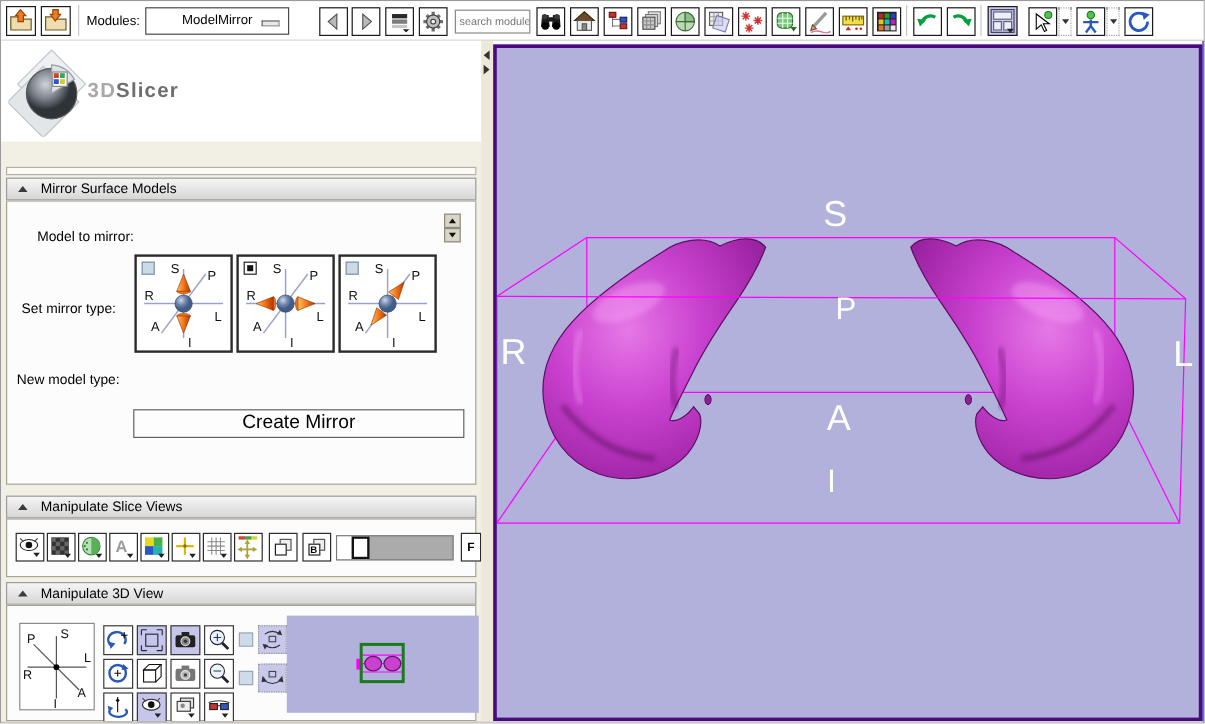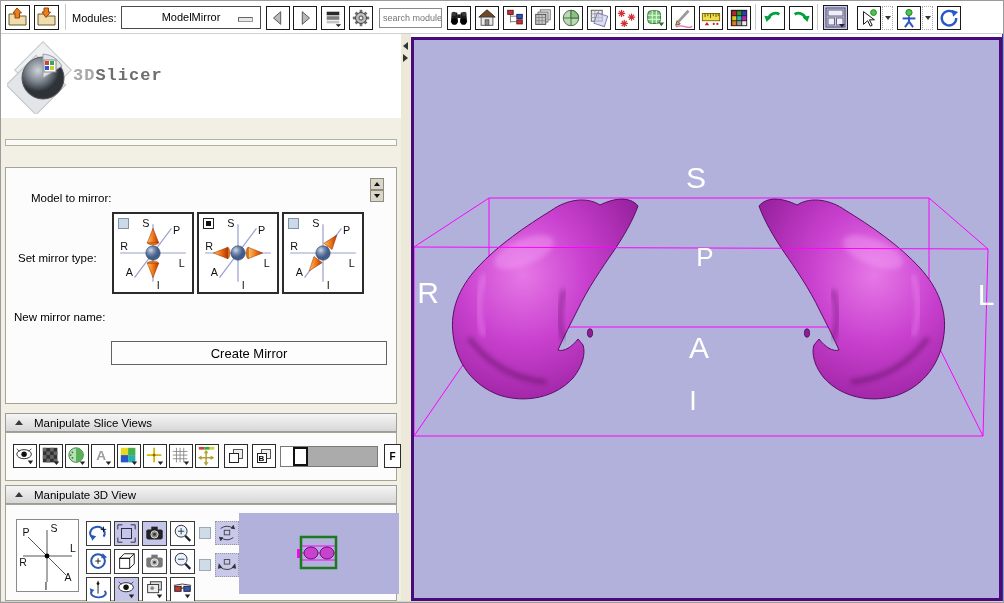--- a/index.html
+++ b/index.html
@@ -6,29 +6,29 @@
   html,body { background:#fff; }
   body { font-family:"Liberation Sans", sans-serif; }
   #app { position:relative; width:1004px; height:603px; background:#fff; border:1px solid #9b9b9b; overflow:hidden; }
 
   
   #toolbar { position:absolute; left:0; top:0; width:1002px; height:33px; background:#fff; border-bottom:1px solid #d0d0d0; }
   .tbtn { position:absolute; top:5px; width:24px; height:24px; border:1px solid #1a1a1a; background:#fff; padding:0; display:flex; align-items:center; justify-content:center; cursor:pointer; }
   .tbtn.big { width:25px; height:25px; top:4px; }
   .tsep { position:absolute; top:3px; width:1px; height:26px; background:#c8c8c8; }
   .tlabel { position:absolute; top:11px; font-size:11px; color:#000; }
-  #modules-dd { position:absolute; left:120px; top:5px; width:140px; height:23px; border:1px solid #4a4a4a; background:#fff; font-size:11px; text-align:center; line-height:21px; cursor:pointer; }
+  #modules-dd { position:absolute; left:120px; top:5px; width:120px; height:23px; border:1px solid #4a4a4a; background:#fff; font-size:11px; text-align:center; line-height:21px; cursor:pointer; }
   #modules-dd .omslot { position:absolute; right:7px; top:10px; width:15px; height:5px; background:#e8e8e8; border:1px solid #999; border-top-color:#666; border-left-color:#666; }
   #search-input { position:absolute; left:378px; top:7px; width:63px; height:20px; border:1px solid #8a8a8a; font-size:9px; color:#444; padding-left:3px; font-family:"Liberation Sans",sans-serif; }
   .dd-mini { position:absolute; top:5px; width:11px; height:24px; border:1px dotted #aaa; background:#fff; display:flex; align-items:center; justify-content:center; padding:0; cursor:pointer; }
   .tri-b { width:0; height:0; border-left:3px solid transparent; border-right:3px solid transparent; border-top:4px solid #333; }
 
   
   #left-panel { position:absolute; left:0; top:33px; width:400px; height:567px; background:#f2efe4; }
-  #logo-area { position:absolute; left:0; top:0; width:400px; height:84px; background:#fff;font-family:Liberation Mono, monospace; }
+  #logo-area { position:absolute; left:0; top:0; width:400px; height:84px; background:#fff; }
   #logo-text { position:absolute; left:72px; top:32px; font-size:17px; font-weight:bold; letter-spacing:1px; }
   #logo-text .p1 { color:#a8a8a8; } #logo-text .p2 { color:#6e6e6e; }
 
   .hdr { position:absolute; left:4px; width:392px; height:19px; background:linear-gradient(#f5f5f5,#d7d7d7); border:1px solid #9c9c9c; display:flex; align-items:center; padding-left:9px; gap:11px; font-size:11.5px; color:#000; cursor:pointer; }
   .tri-down { width:0; height:0; border-left:4px solid transparent; border-right:4px solid transparent; border-top:5px solid #3a3a3a; }
   .tri-up { width:0; height:0; border-left:4px solid transparent; border-right:4px solid transparent; border-bottom:5px solid #3a3a3a; }
   .panel-frame { position:absolute; left:4px; width:392px; background:#fcfcfc; border:1px solid #a6a294; }
   .flabel { position:absolute; font-size:11.5px; color:#000; white-space:nowrap; }
 
   #model-combo { position:absolute; left:111px; top:144px; width:258px; height:24px; background:#fff; border:1px solid #666; font-size:11.5px; text-align:center; line-height:22px; cursor:pointer; }
@@ -36,21 +36,21 @@
   #model-spin .sp { width:14px; height:12px; background:#d9d5c9; border:1px solid #8f8b7d; display:flex; align-items:center; justify-content:center; cursor:pointer; }
   .tri-up-s { width:0; height:0; border-left:3px solid transparent; border-right:3px solid transparent; border-bottom:4px solid #111; }
   .tri-dn-s { width:0; height:0; border-left:3px solid transparent; border-right:3px solid transparent; border-top:4px solid #111; }
 
   .mtype { position:absolute; top:178px; width:82px; height:82px; background:#fff; border:2px solid #2b2b2b; cursor:pointer; }
   .mtype .cb { position:absolute; left:4px; top:4px; width:11px; height:11px; border:1px solid #7d93a8; background:#ccd9e6; }
   .mtype .cb.on { background:#fff; border:1px solid #222; }
   .mtype .cb.on::after { content:""; position:absolute; left:2px; top:2px; width:5px; height:5px; background:#111; }
 
   #new-name-input { position:absolute; left:110px; top:274px; width:276px; height:19px; border:1px solid #7a7a7a; font-size:11.5px; padding-left:3px; font-family:"Liberation Sans",sans-serif; }
-  #create-btn { position:absolute; left:110px; top:307px; width:276px; height:24px; background:#fdfdfd; border:1px solid #636363; font-size:13px; cursor:pointer; font-family:"Liberation Sans",sans-serif; }
+  #create-btn { position:absolute; left:110px; top:307px; width:276px; height:24px; background:#fdfdfd; border:1px solid #636363; font-size:16px; cursor:pointer; font-family:"Liberation Sans",sans-serif; }
 
   .sbtn { position:absolute; width:24px; height:24px; border:1px solid #2a2a2a; background:#fff; padding:0; display:flex; align-items:center; justify-content:center; cursor:pointer; }
   .sbtn.lav, .tbtn.lav { background:#c8c8ea; }
   .sq2 { position:relative; width:15px; height:15px; }
   .sq2 .a { position:absolute; left:4px; top:0; width:10px; height:10px; border:1px solid #555; background:#eee; }
   .sq2 .b { position:absolute; left:0; top:4px; width:10px; height:10px; border:1px solid #222; background:#fff; font-size:8px; font-weight:bold; text-align:center; line-height:9px; }
   #slice-slider { position:absolute; left:274px; top:13px; width:98px; height:21px; border:1px solid #7a7a7a; background:#ababab; cursor:pointer; }
   #slice-slider .white { position:absolute; left:0; top:0; width:27px; height:19px; background:#fff; border-right:1px solid #555; }
   #slice-slider .thumb { position:absolute; left:12px; top:0; width:15px; height:19px; background:#fff; border:2px solid #111; }
   #fit-btn { position:absolute; left:378px; top:11px; width:17px; height:24px; border:1px solid #2a2a2a; background:#fff; font-size:10px; font-weight:bold; padding:0; cursor:pointer; }
@@ -300,20 +300,24 @@
             <rect x="43" y="25" width="4" height="4" fill="#3a5"></rect>
             <rect x="38" y="30" width="4" height="4" fill="#35c"></rect>
             <rect x="43" y="30" width="4" height="4" fill="#cc3"></rect>
           </g>
       </svg>
       <div id="logo-text"><span class="p1">3D</span><span class="p2">Slicer</span></div>
     </div>
 
     <div style="position:absolute;left:4px;top:105px;width:392px;height:7px;background:#fafaf6;border:1px solid #b4b0a4"></div>
 
+    <div class="hdr" style="top:114px">
+      <span class="tri-up"></span>
+      <span>Mirror Surface Models</span>
+    </div>
     <div class="panel-frame" style="top:133px;height:237px"></div>
 
     <span class="flabel" style="left:30px;top:158px">Model to mirror:</span>
     <div id="model-spin">
       <div class="sp">
           <span class="tri-up-s"></span>
         </div>
       <div class="sp">
           <span class="tri-dn-s"></span>
         </div>
@@ -390,21 +394,21 @@
         <text class="axtext" x="10" y="35" text-anchor="middle">R</text>
         <text class="axtext" x="66" y="52" text-anchor="middle">L</text>
         <text class="axtext" x="15" y="60" text-anchor="middle">A</text>
         <text class="axtext" x="43" y="73" text-anchor="middle">I</text>
         <polygon points="46.8,34.6 51.5,20.5 38.8,28.6" fill="url(#ag1)" stroke="#903000" stroke-width=".5"></polygon>
         <polygon points="37.2,47.4 24.5,55.5 29.2,41.4" fill="url(#ag1)" stroke="#903000" stroke-width=".5"></polygon>
         <circle cx="38" cy="38" r="7" fill="url(#sg1)" stroke="#32486b" stroke-width=".6"></circle>
       </svg>
     </div>
 
-    <span class="flabel" style="left:13px;top:277px">New mirror name:</span>
+    <span class="flabel" style="left:13px;top:277px">New model type:</span>
     <button id="create-btn">Create Mirror</button>
 
     <div class="hdr" style="top:379px">
       <span class="tri-up"></span>
       <span>Manipulate Slice Views</span>
     </div>
     <div class="panel-frame" style="top:398px;height:49px">
       <button class="sbtn" style="left:7px;top:11px">
         <svg width="20" height="20" viewBox="0 0 22 22">
             <ellipse cx="10" cy="9" rx="8" ry="5" fill="#fff" stroke="#222"></ellipse>

